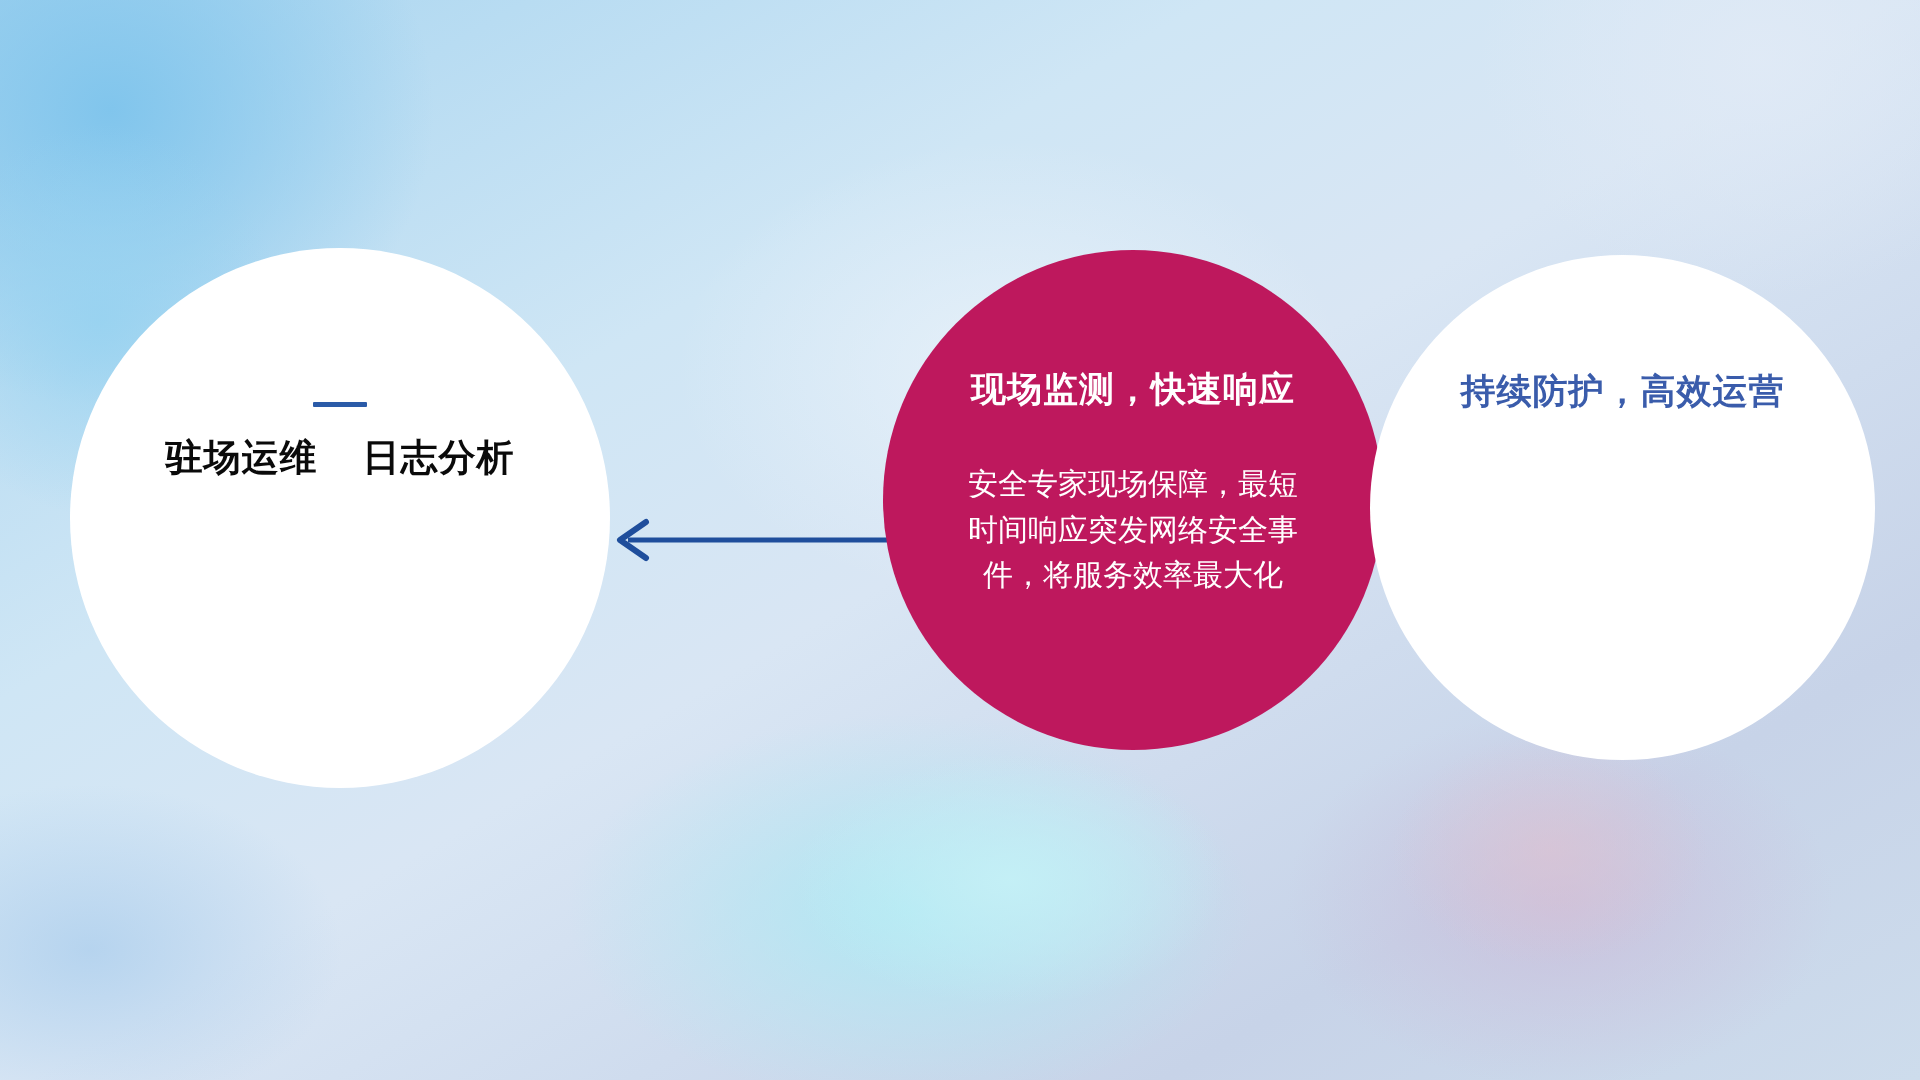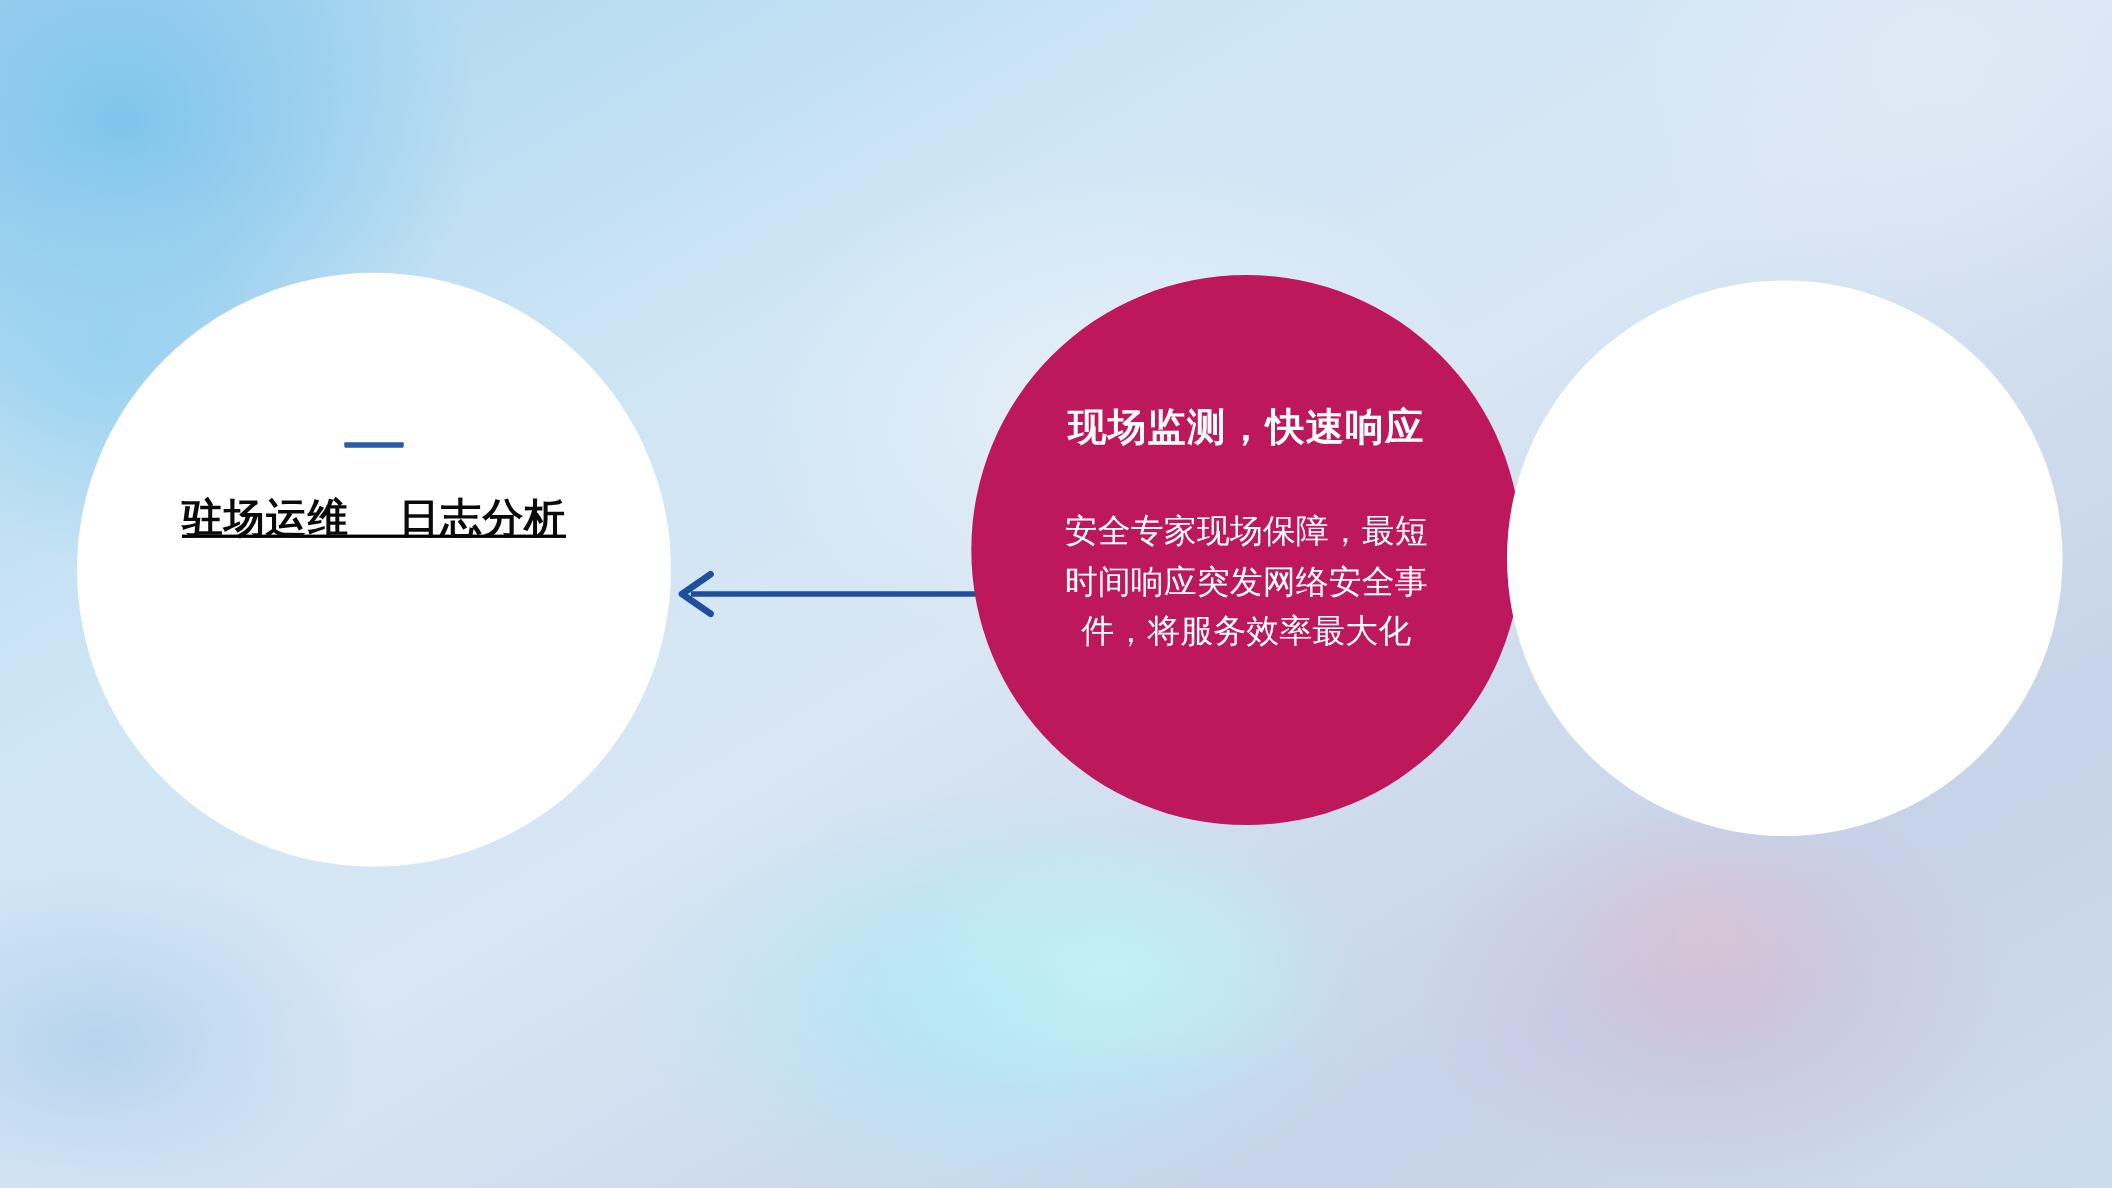--- a/index.html
+++ b/index.html
@@ -112,26 +112,25 @@
 
   
   .dash-rule {
     width: 54px;
     height: 5px;
     background: #2b5ba8;
     border-radius: 1px;
     margin-top: 154px;
   }
   .left-lines {
-    margin-top: 44px;
+    margin-top: 30px;
     display: flex;
     flex-direction: column;
     gap: 26px;
     width: 100%;
-    text-decoration: underline;
   }
   .left-line {
     font-size: 37px;
     font-weight: 700;
     color: #0a0a0a;
     letter-spacing: 1px;
     line-height: 1.15;
     white-space: pre;
   }
 
@@ -213,15 +212,16 @@
       <div class="left-line">驻场运维    日志分析</div>
     </div>
   </div>
 
   <div class="circle circle-center">
     <div class="c-title">现场监测，快速响应</div>
     <div class="c-body">安全专家现场保障，最短时间响应突发网络安全事件，将服务效率最大化</div>
   </div>
 
   <div class="circle circle-right">
+    <div class="r-title">持续防护，高效运营</div>
   </div>
 
 </div>
 
 </body></html>

